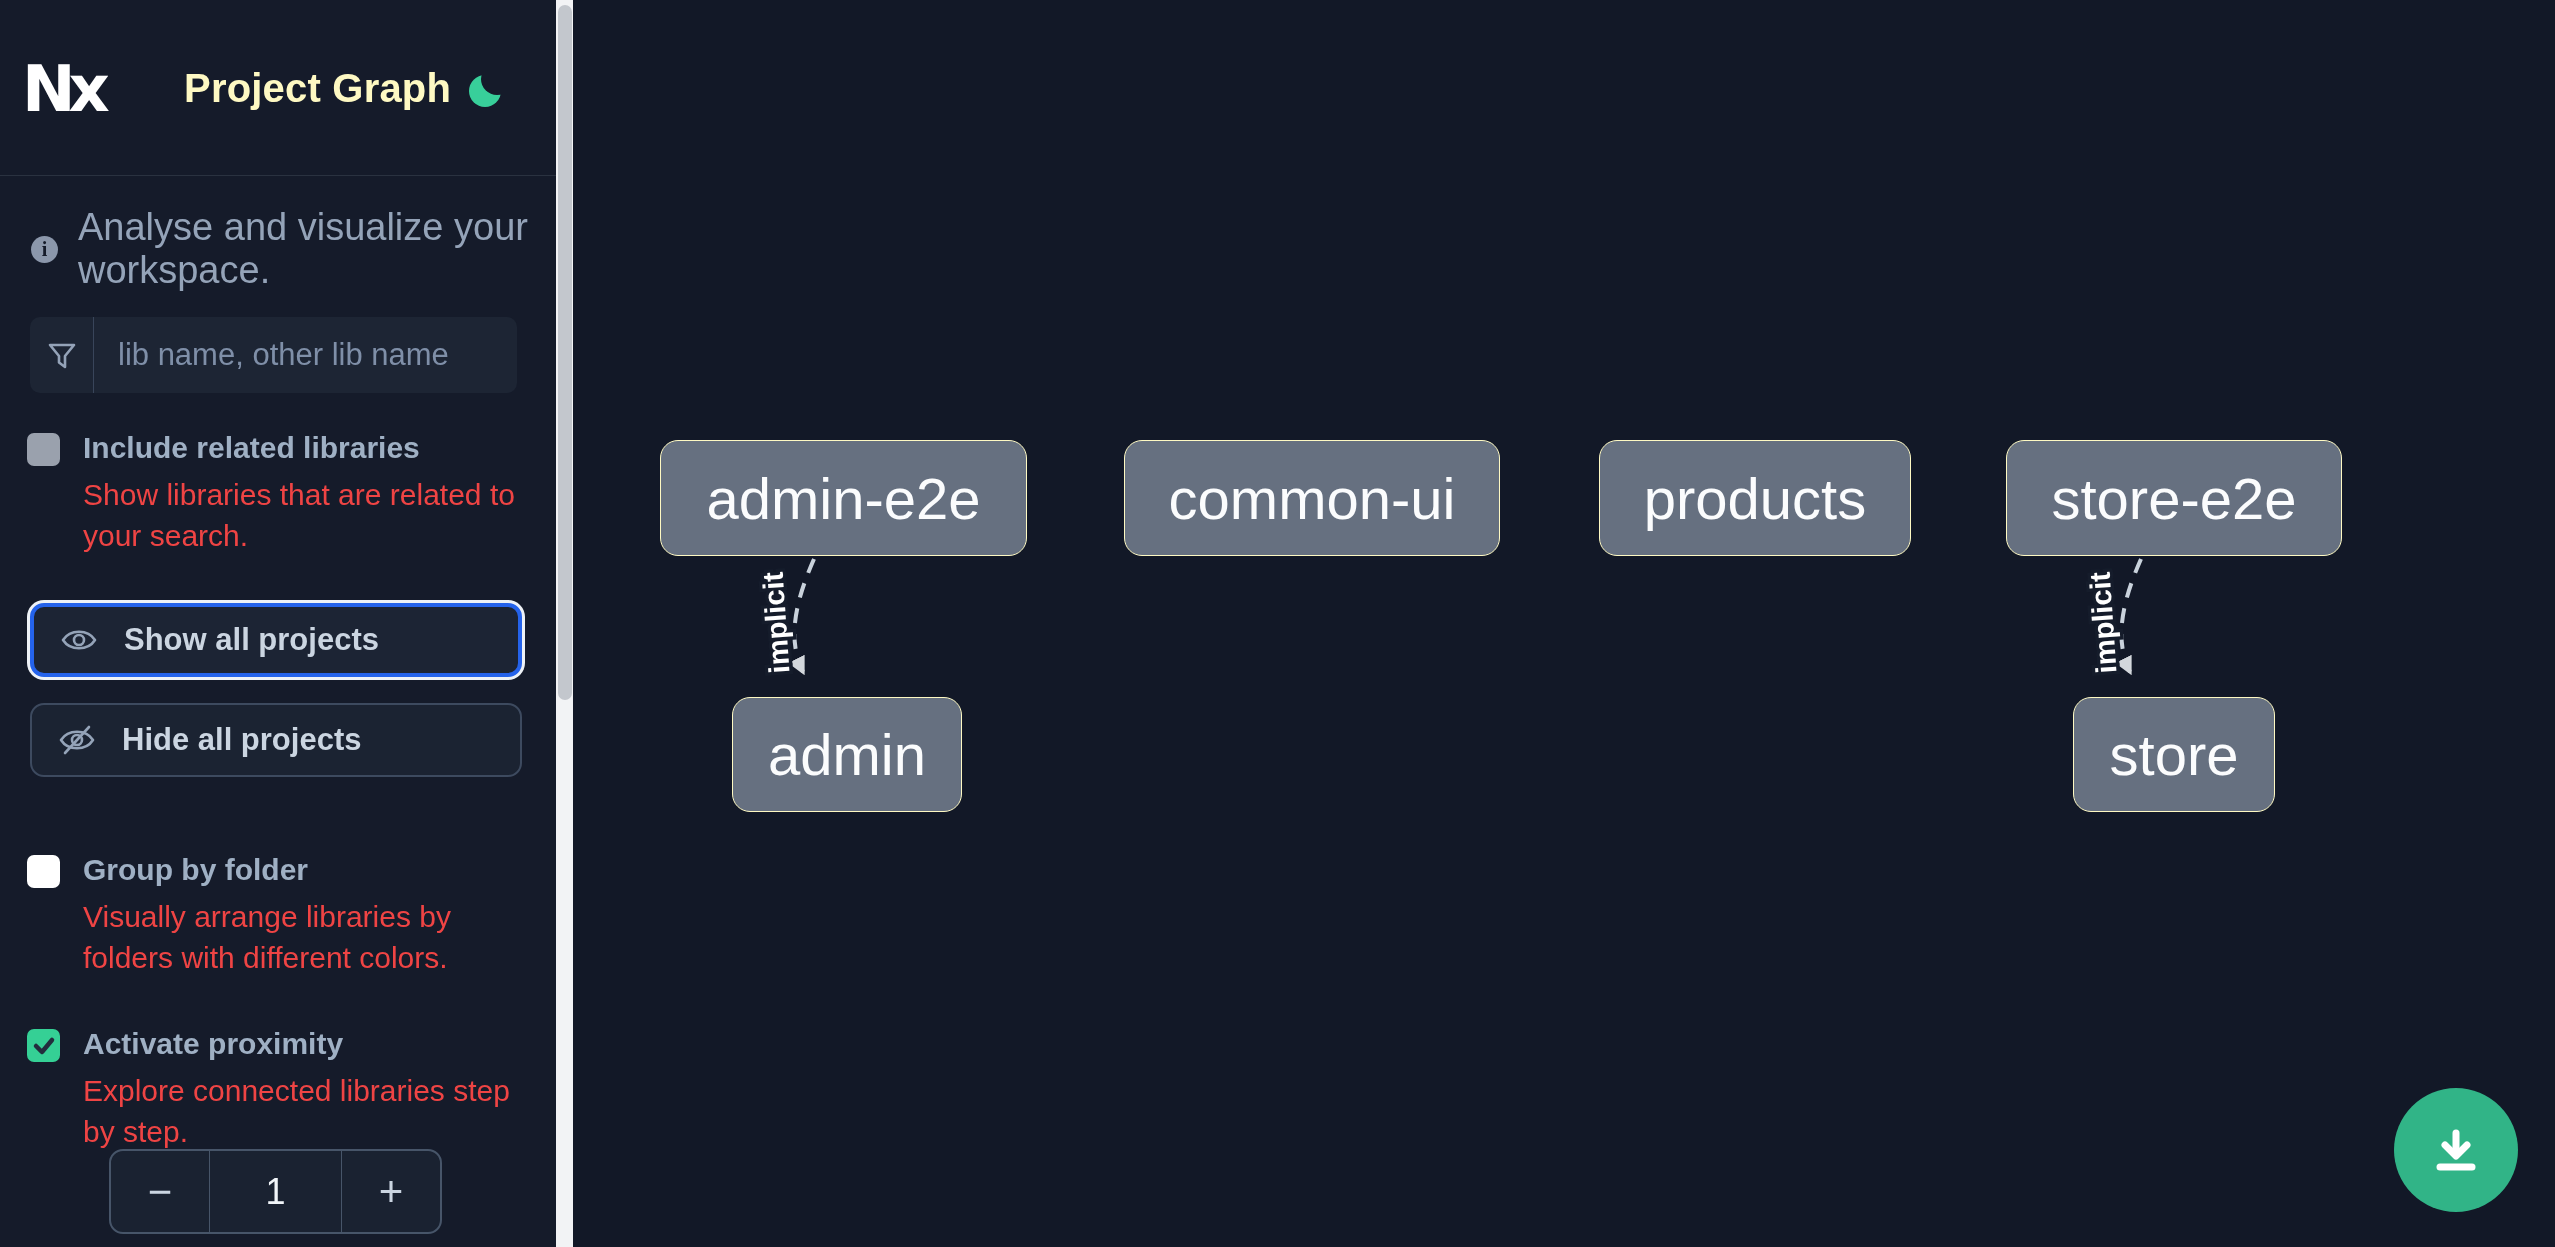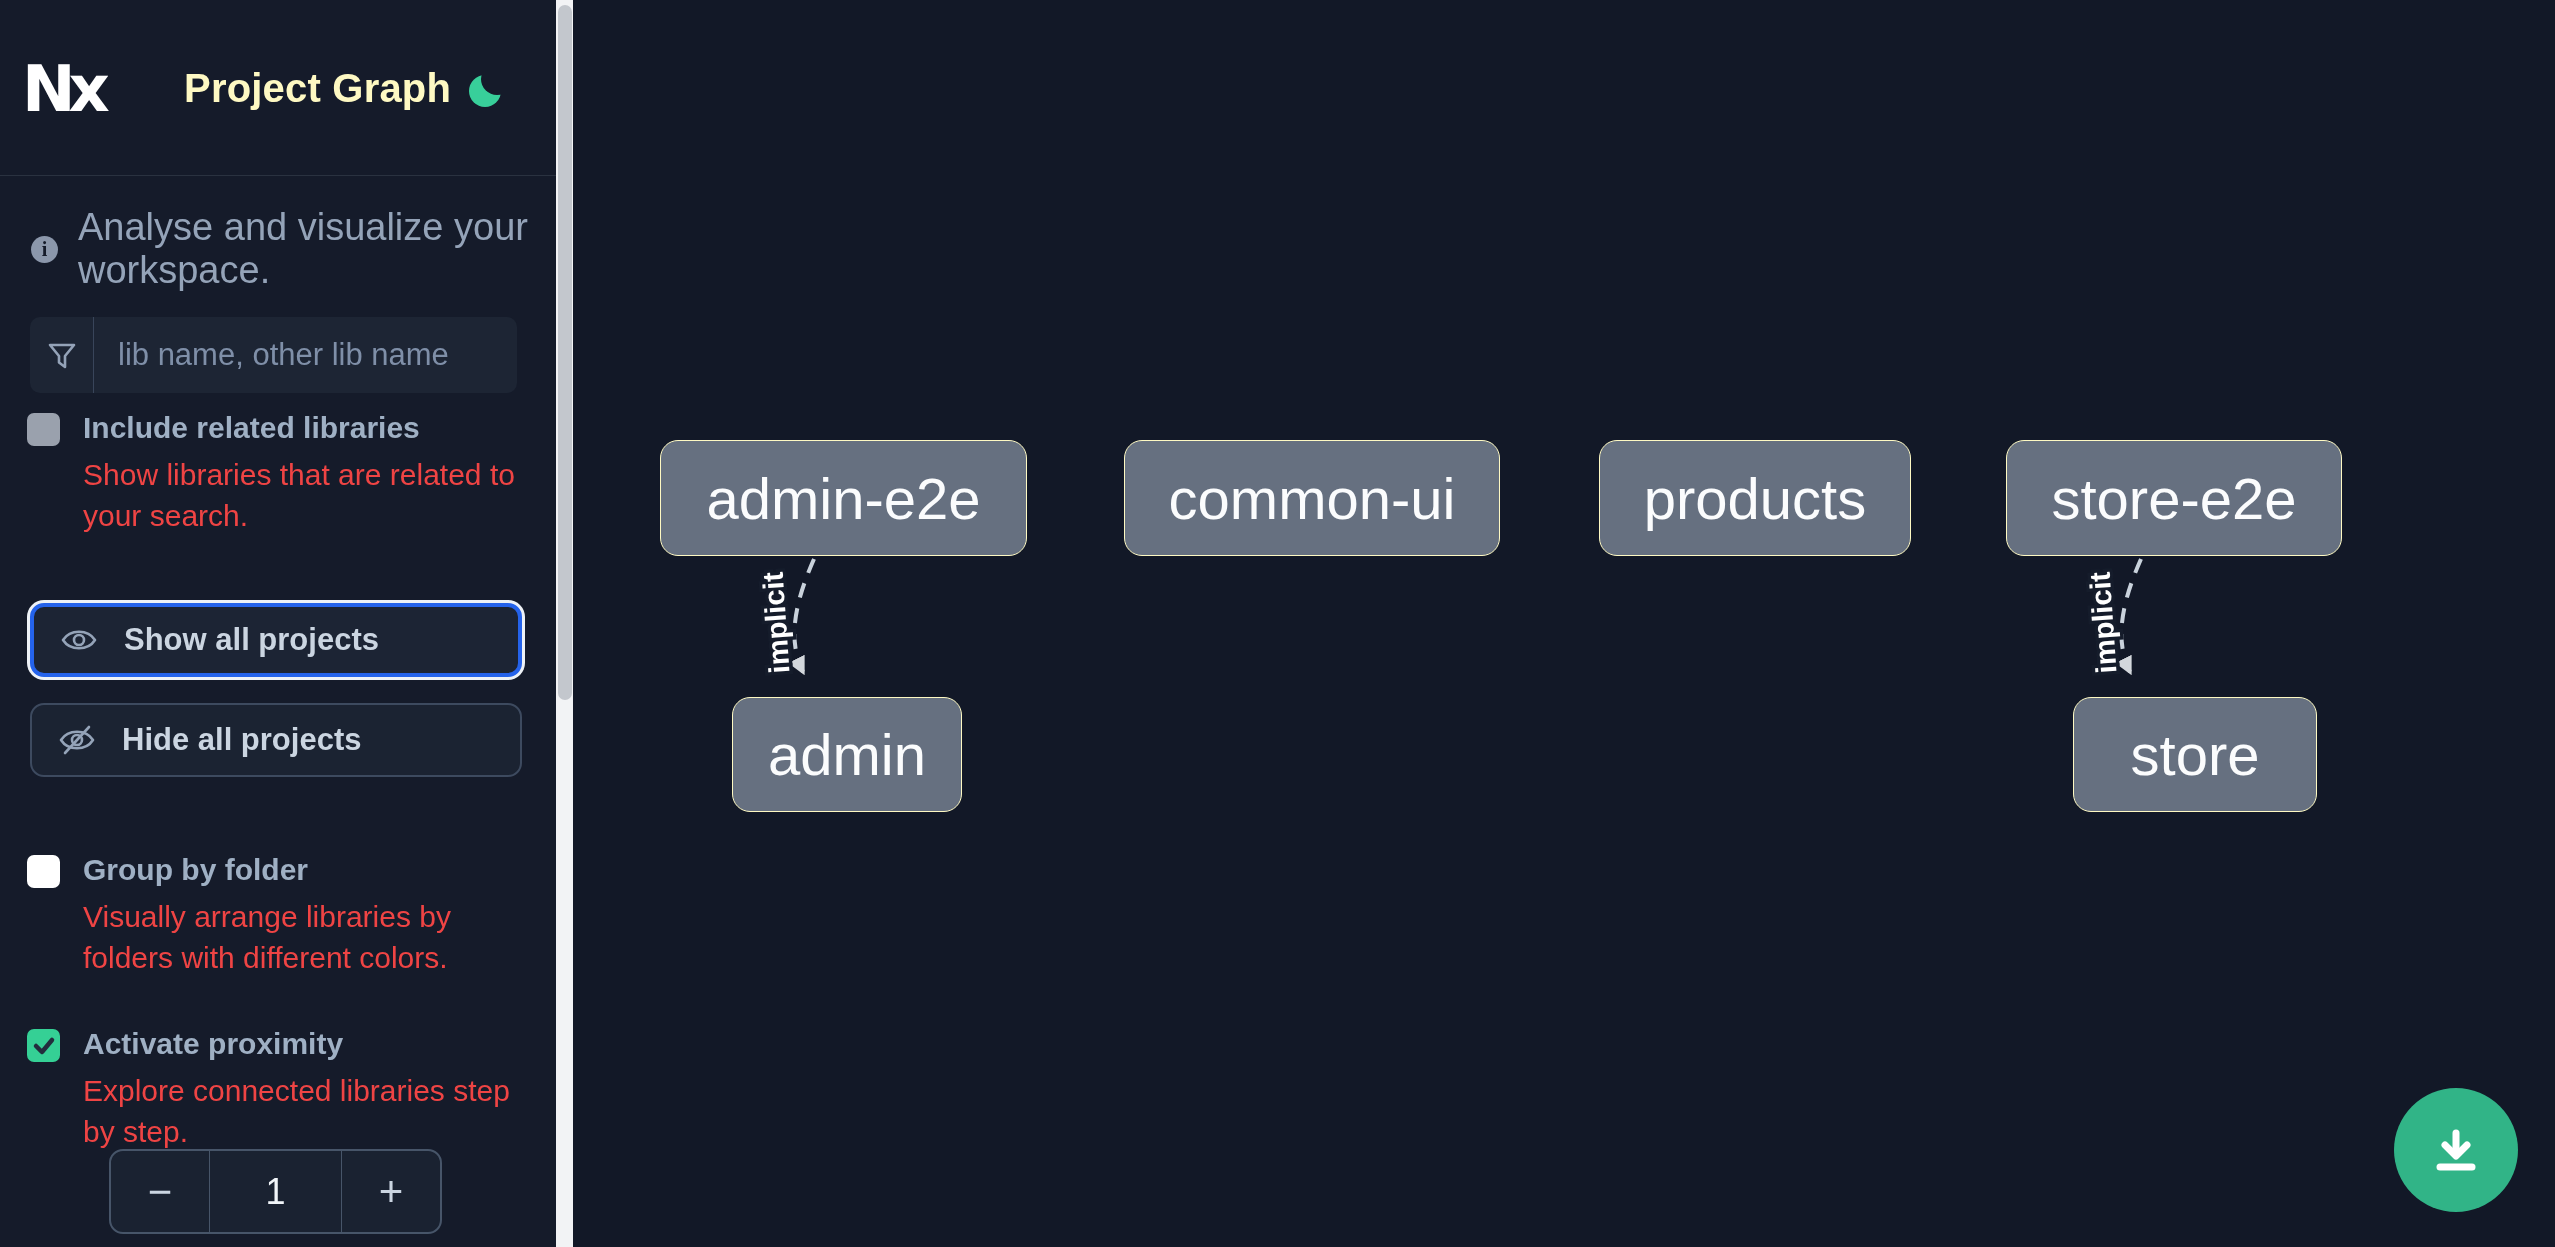--- a/index.html
+++ b/index.html
@@ -120,21 +120,21 @@
 
     <div class="search-box">
       <span class="search-funnel">
         <svg width="34" height="34" viewBox="0 0 34 34" class="icon-stroke">
           <path d="M5 7 H29 L20 18 V29 L14 24.5 V18 Z"></path>
         </svg>
       </span>
       <input class="search-input" type="text" placeholder="lib name, other lib name" style="">
     </div>
 
-    <div class="cb-row" style="top:411px;">
+    <div class="cb-row" style="top:431px;">
       <span class="cb-box cb-gray"></span>
       <div class="cb-label">Include related libraries</div>
       <div class="cb-desc">Show libraries that are related to your search.</div>
     </div>
 
     <button class="sb-btn sb-btn-focused" style="top:603px;">
       <svg width="38" height="38" viewBox="0 0 38 38" class="icon-stroke">
         <path d="M3 19 C10 8 28 8 35 19 C28 30 10 30 3 19 Z"></path>
         <circle cx="19" cy="19" r="5"></circle>
       </svg>
@@ -193,21 +193,21 @@
         <path d="M1568,559 C1549,602 1541,640 1557,672" stroke="#c9d2dc" stroke-width="4" fill="none" stroke-dasharray="15 11" marker-end="url(#arrow)"></path>
         <text class="edge-label" transform="translate(1540,622) rotate(-94)">implicit</text>
       </g>
     </svg>
 
     <div class="node" style="left:87px;  top:440px; width:367px;">admin-e2e</div>
     <div class="node" style="left:551px; top:440px; width:376px;">common-ui</div>
     <div class="node" style="left:1026px; top:440px; width:312px;">products</div>
     <div class="node" style="left:1433px; top:440px; width:336px;">store-e2e</div>
     <div class="node" style="left:159px; top:697px; width:230px; height:115px;">admin</div>
-    <div class="node" style="left:1500px; top:697px; width:244px; height:115px;">store</div>
+    <div class="node" style="left:1500px; top:697px; width:202px; height:115px;">store</div>
   </main>
 
   <button class="fab">
     <svg width="58" height="58" viewBox="0 0 58 58">
       <g stroke="#ffffff" stroke-width="7" fill="none" stroke-linecap="round" stroke-linejoin="round">
         <line x1="29" y1="12" x2="29" y2="33"></line>
         <path d="M18 24 L29 35 L40 24"></path>
         <line x1="13" y1="46" x2="45" y2="46"></line>
       </g>
     </svg>

